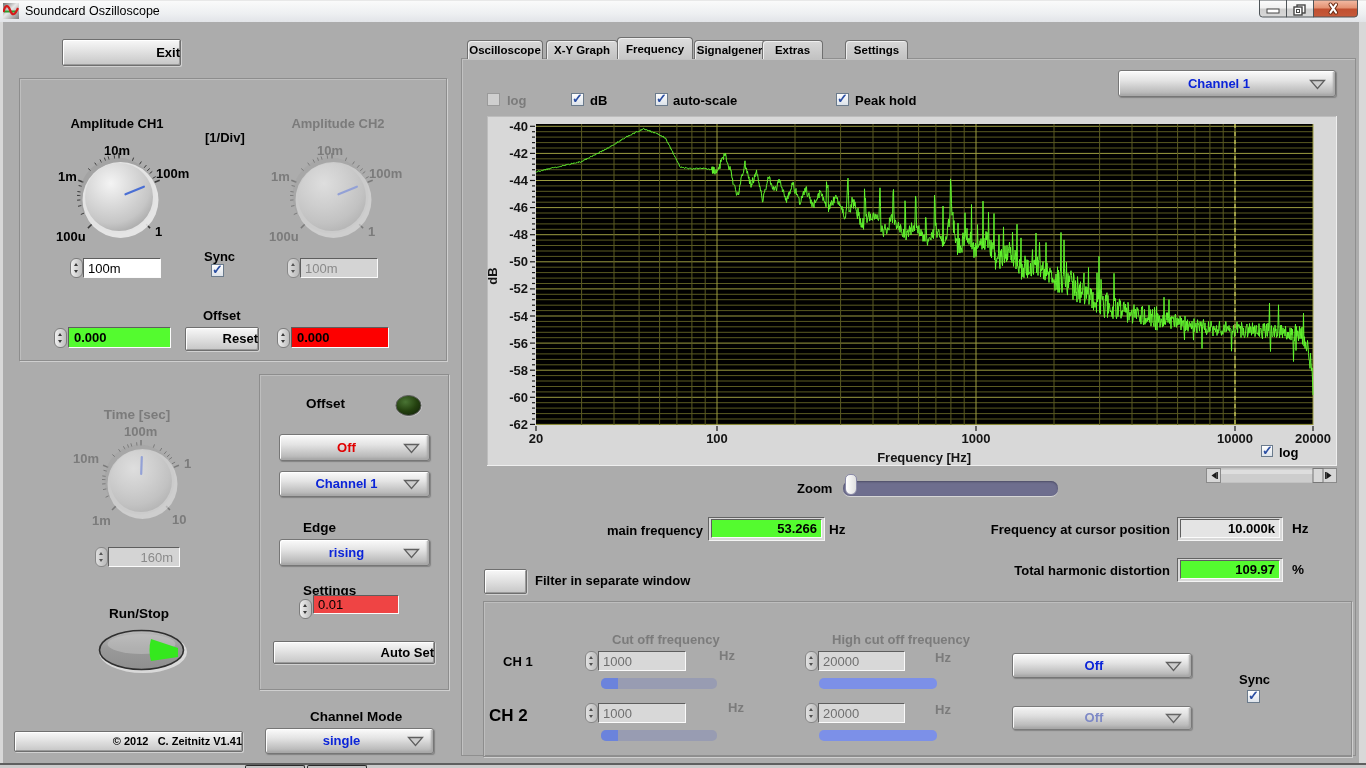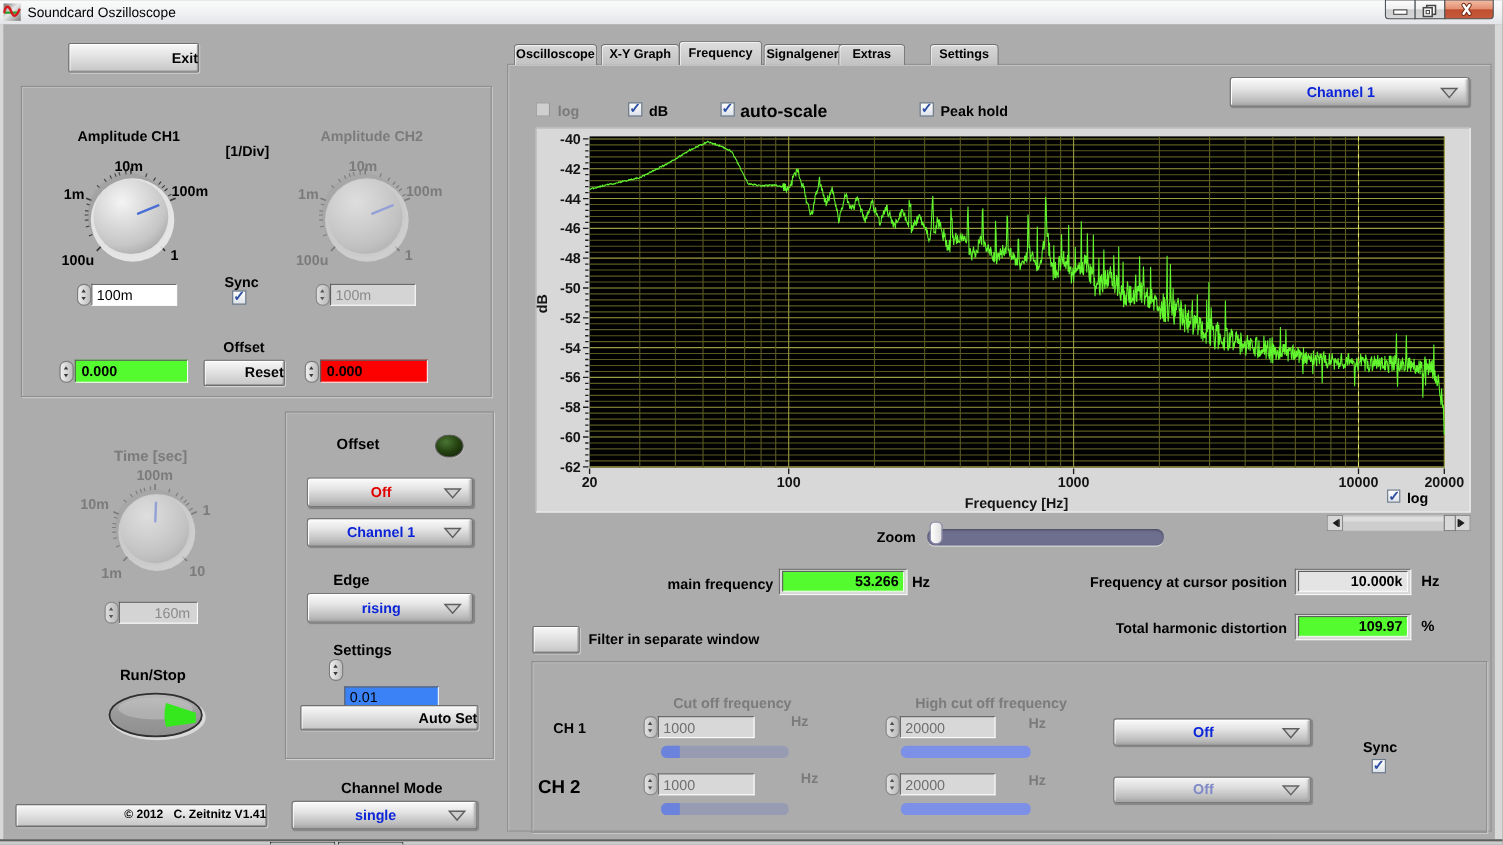--- a/index.html
+++ b/index.html
@@ -257,21 +257,21 @@
     </svg></div>
 <div class="dd" style="left:279px;top:471px;width:151px;height:26px;line-height:24px;font-size:13px;color:#0b24d8;">Channel 1<svg class="ddt" width="17" height="11" viewBox="0 0 17 11">
       <path d="M1.5 1.5 h14 l-7 8 z" fill="#cdcdcd" stroke="#5f5f5f" stroke-width="1.3"></path>
     </svg></div>
 <div class="lbl" style="left:303px;top:520px;font-size:13.5px">Edge</div>
 <div class="dd" style="left:279px;top:539px;width:151px;height:27px;line-height:25px;font-size:13px;color:#0b24d8;">rising<svg class="ddt" width="17" height="11" viewBox="0 0 17 11">
       <path d="M1.5 1.5 h14 l-7 8 z" fill="#cdcdcd" stroke="#5f5f5f" stroke-width="1.3"></path>
     </svg></div>
 <div class="lbl" style="left:303px;top:583px;font-size:13.5px">Settings</div>
 <div class="spin" style="left:299px;top:599px"></div>
-<div class="fld" style="left:313px;top:624px;width:86px;height:19px;background:#3b82f6;color:#000;padding:0 0 0 4px">0.01</div>
+<div class="fld" style="left:313px;top:595px;width:86px;height:19px;background:#ef4444;color:#000;padding:0 0 0 4px">0.01</div>
 <div class="btn" style="left:273px;top:641px;width:162px;height:23px;line-height:21px">Auto Set</div>
 <div class="lbl" style="left:310px;top:709px;font-size:13.5px">Channel Mode</div>
 <div class="dd" style="left:265px;top:728px;width:169px;height:26px;line-height:24px;font-size:13px;color:#0b24d8;">single<svg class="ddt" width="17" height="11" viewBox="0 0 17 11">
       <path d="M1.5 1.5 h14 l-7 8 z" fill="#cdcdcd" stroke="#5f5f5f" stroke-width="1.3"></path>
     </svg></div>
 <div class="abs" style="left:461px;top:58px;width:895px;height:698px;border:1px solid #8f8f8f;box-shadow:inset 1px 1px 0 #c2c2c2"></div>
 <div class="tab" style="left:467px;width:76px;line-height:19px">Oscilloscope</div>
 <div class="tab" style="left:546px;width:72px;line-height:19px">X-Y Graph</div>
 <div class="tab" style="left:617px;width:76px;top:37px;height:22px;line-height:23px;background:linear-gradient(#dedede,#c6c6c6);z-index:3">Frequency</div>
 <div class="tab" style="left:694px;width:93px;line-height:19px">Signalgenerator</div>
@@ -279,21 +279,21 @@
 <div class="tab" style="left:845px;width:63px;line-height:19px">Settings</div>
 <div class="cbg" style="left:487px;top:93px"></div>
 <div class="lblg" style="left:507px;top:93px;font-size:13px">log</div>
 <div class="cb" style="left:571px;top:93px">
     <span class="chk">✓</span>
   </div>
 <div class="lbl" style="left:590px;top:93px;font-size:13px">dB</div>
 <div class="cb" style="left:655px;top:93px">
     <span class="chk">✓</span>
   </div>
-<div class="lbl" style="left:673px;top:93px;font-size:16px">auto-scale</div>
+<div class="lbl" style="left:673px;top:93px;font-size:13px">auto-scale</div>
 <div class="cb" style="left:836px;top:93px">
     <span class="chk">✓</span>
   </div>
 <div class="lbl" style="left:855px;top:93px;font-size:13px">Peak hold</div>
 <div class="dd" style="left:1118px;top:70px;width:218px;height:27px;line-height:25px;font-size:13px;color:#0b24d8;">Channel 1<svg class="ddt" width="17" height="11" viewBox="0 0 17 11">
       <path d="M1.5 1.5 h14 l-7 8 z" fill="#cdcdcd" stroke="#5f5f5f" stroke-width="1.3"></path>
     </svg></div>
 <div class="abs" style="left:487px;top:116px;width:850px;height:350px;background:#d8d8d8;box-shadow:inset -1px -1px 0 #efefef, inset 1px 1px 0 #bdbdbd">
 <svg width="850" height="350">
 <rect x="49" y="8" width="777" height="301" fill="#000"></rect>

